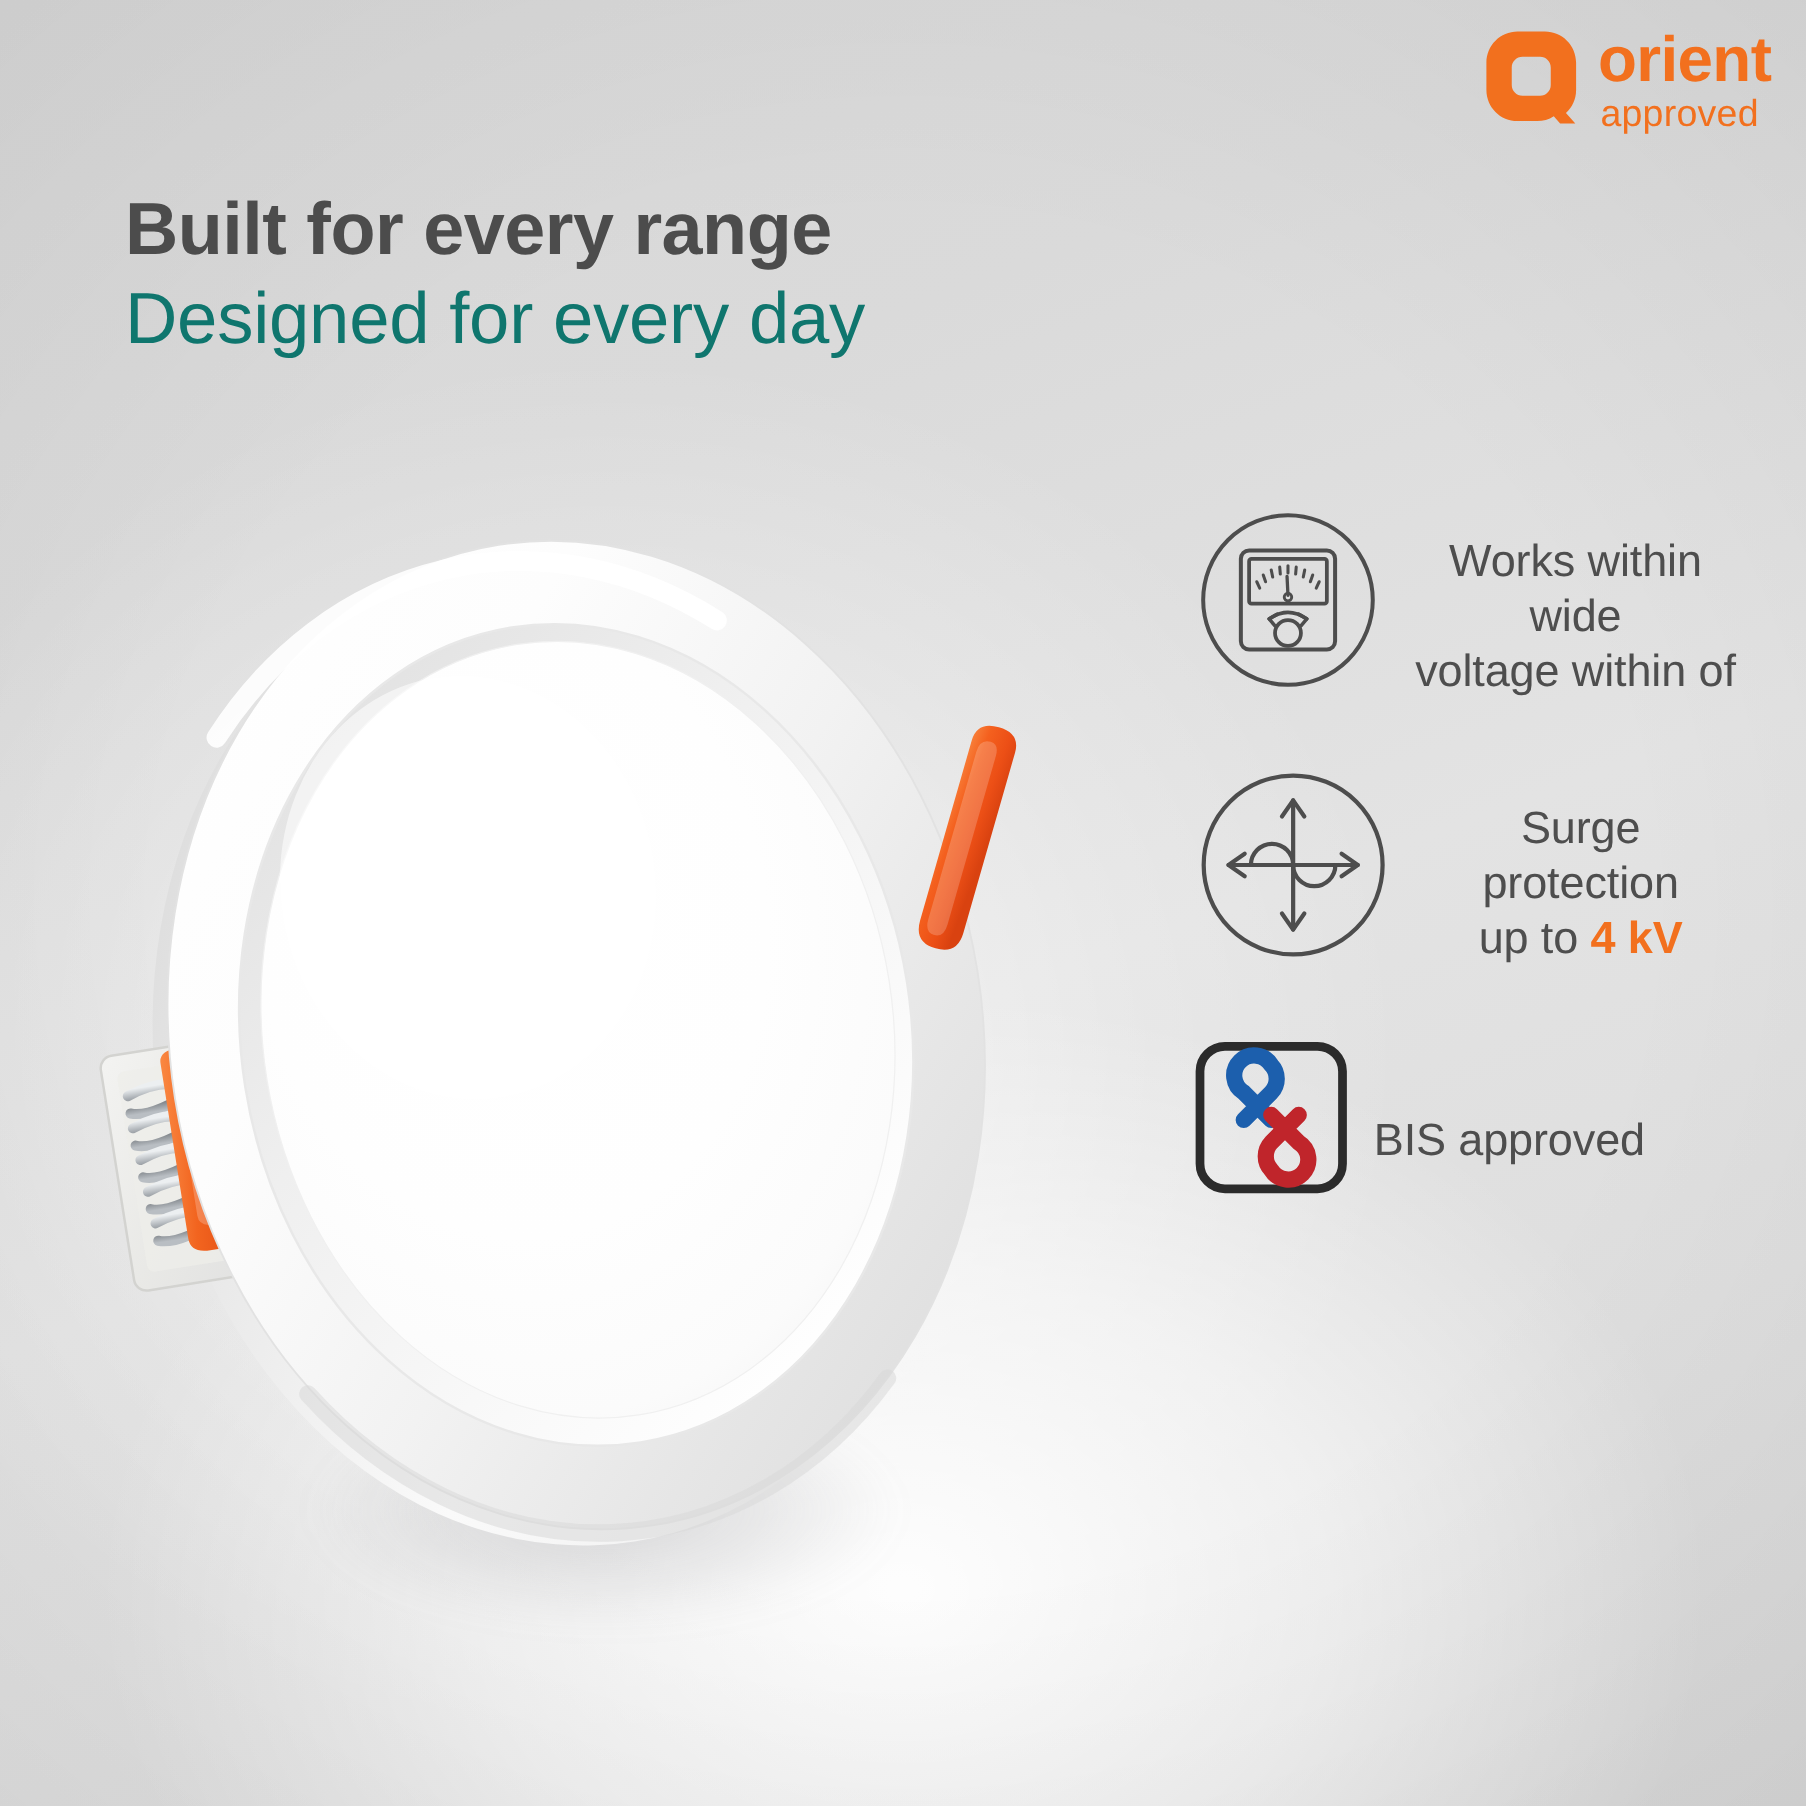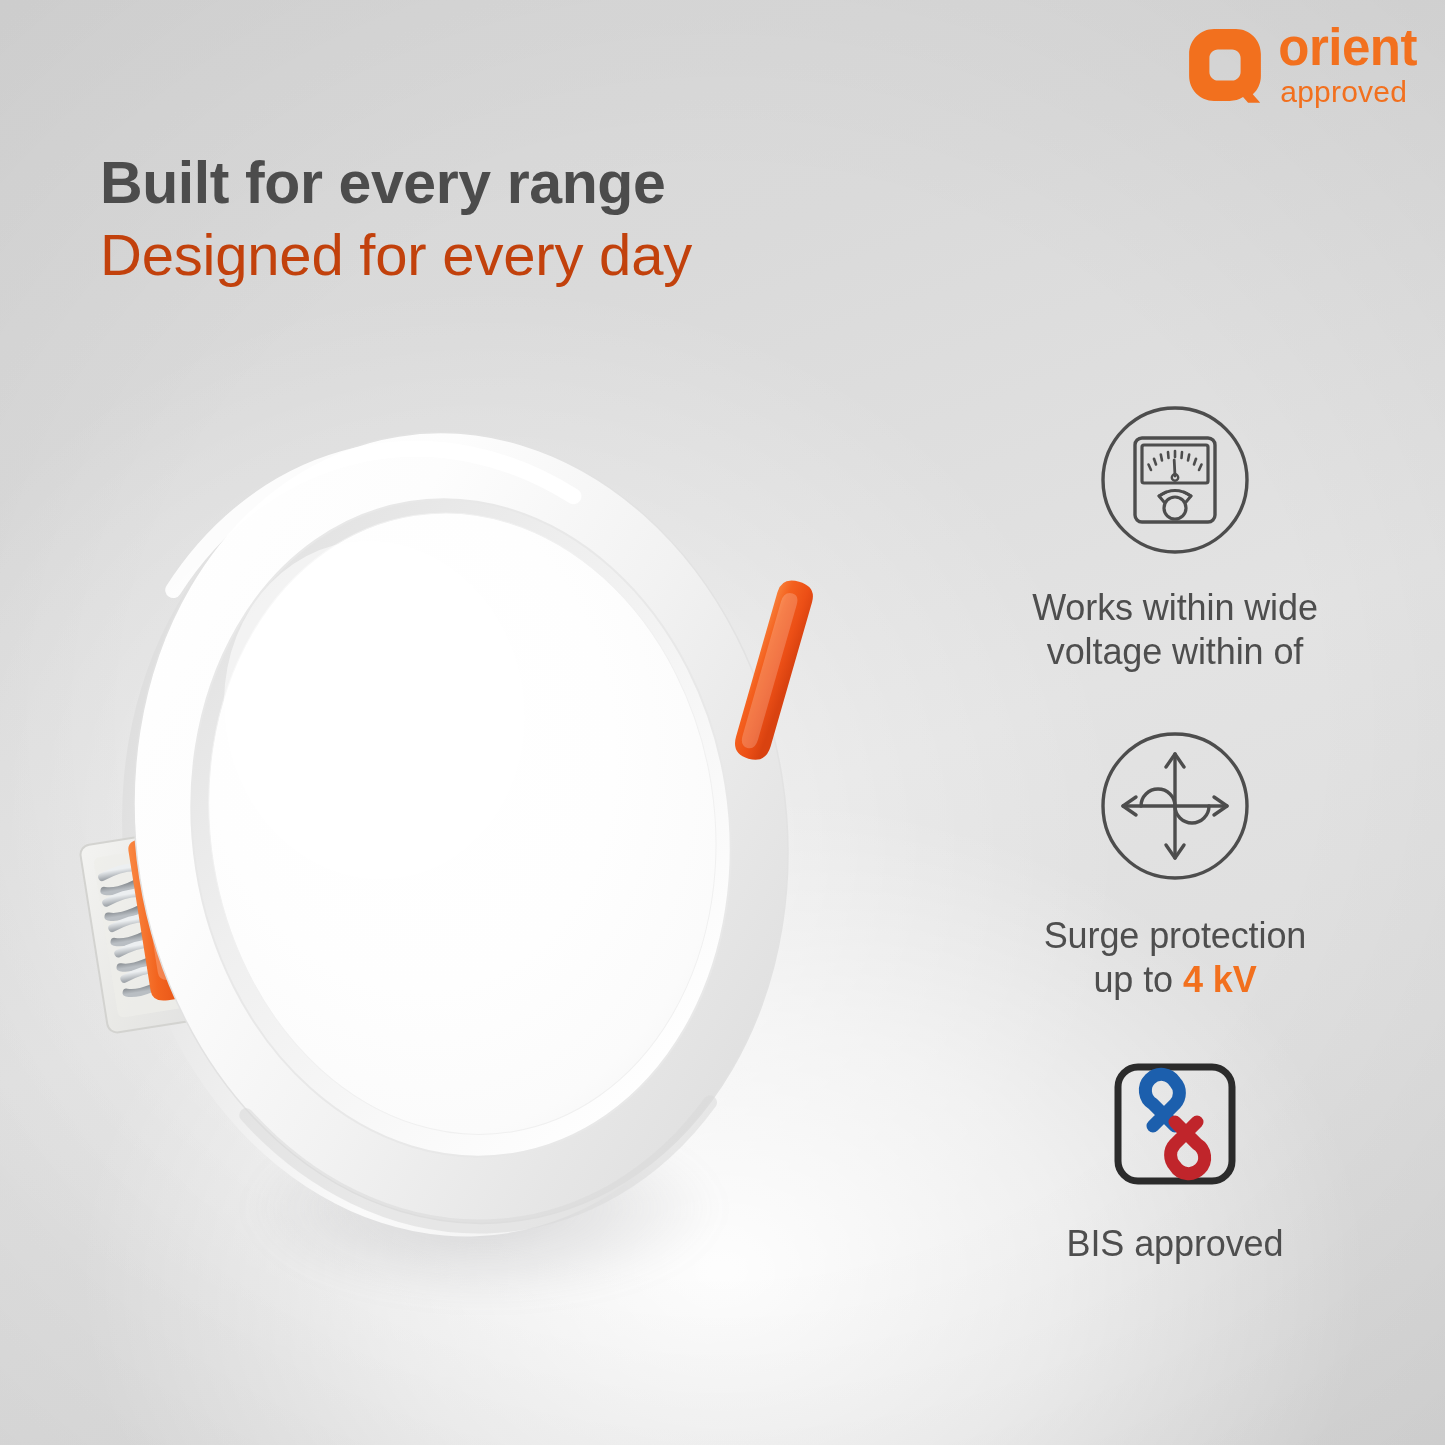--- a/index.html
+++ b/index.html
@@ -13,44 +13,44 @@
   #bg{position:absolute;inset:0;
     background:
       radial-gradient(ellipse 62% 46% at 50% 88%, rgba(255,255,255,0.95) 0%, rgba(255,255,255,0.55) 38%, rgba(255,255,255,0.0) 72%),
       radial-gradient(ellipse 55% 48% at 34% 58%, rgba(255,255,255,0.72) 0%, rgba(255,255,255,0.20) 52%, rgba(255,255,255,0) 80%),
       linear-gradient(160deg,#d7d7d7 0%,#dadada 26%,#e3e3e3 55%,#dedede 78%,#d7d7d7 100%);
   }
   #bg-vignette{position:absolute;inset:0;
     background:radial-gradient(ellipse 78% 72% at 50% 50%, rgba(0,0,0,0) 52%, rgba(0,0,0,0.055) 100%);}
 
   
-  #logo{position:absolute;right:28px;top:22px;display:flex;align-items:center;gap:14px;}
+  #logo{position:absolute;right:28px;top:22px;display:flex;align-items:flex-start;gap:14px;}
   #logo-mark{width:78px;height:78px;flex:0 0 auto;}
   #logo-words{display:flex;flex-direction:column;line-height:1;}
   .logo-top{font-size:51px;font-weight:700;color:#f2701e;letter-spacing:-0.5px;}
   .logo-sub{font-size:30px;font-weight:400;color:#f2701e;letter-spacing:0.2px;margin-top:4px;margin-left:2px;}
 
   
   #headline{position:absolute;left:100px;top:152px;line-height:1.06;}
   .hl1{font-size:59px;font-weight:700;color:#4c4c4c;letter-spacing:-0.4px;display:block;}
-  .hl2{font-size:58px;font-weight:300;color:#c2410c;letter-spacing:-0.2px;display:block;margin-top:9px;}
+  .hl2{font-size:58px;font-weight:300;color:#0f766e;letter-spacing:-0.2px;display:block;margin-top:9px;}
 
   
   #product{position:absolute;left:64px;top:398px;width:790px;height:860px;}
   #prod-glow{position:absolute;left:70px;top:470px;width:700px;height:380px;
     background:radial-gradient(ellipse 50% 50% at 50% 50%, rgba(255,255,255,0.85) 0%, rgba(255,255,255,0.35) 45%, rgba(255,255,255,0) 75%);
     filter:blur(6px);}
   #prod-shadow{position:absolute;left:110px;top:690px;width:620px;height:240px;
     background:radial-gradient(ellipse 50% 50% at 50% 50%, rgba(120,120,125,0.26) 0%, rgba(120,120,125,0.10) 48%, rgba(120,120,125,0) 76%);
     filter:blur(14px);}
   #prod-svg{position:absolute;inset:0;width:100%;height:100%;}
 
   
   #features{position:absolute;left:955px;top:400px;width:440px;}
-  .feature{display:flex;flex-direction:column;align-items:center;width:100%;}
+  .feature{display:flex;flex-direction:row;align-items:center;width:100%;gap:20px;}
   .feat-icon{display:block;}
   .feat-text{margin-top:26px;text-align:center;font-size:36px;font-weight:300;
     color:#4e4e4e;line-height:1.22;letter-spacing:-0.1px;}
   .hi{color:#f2701e;font-weight:700;}
   .feat-2{margin-top:52px;}
   .feat-3{margin-top:60px;}
   .feat-text-2{margin-top:28px;text-align:center;}
   .feat-text-3{margin-top:36px;}
 </style>
 </head>

